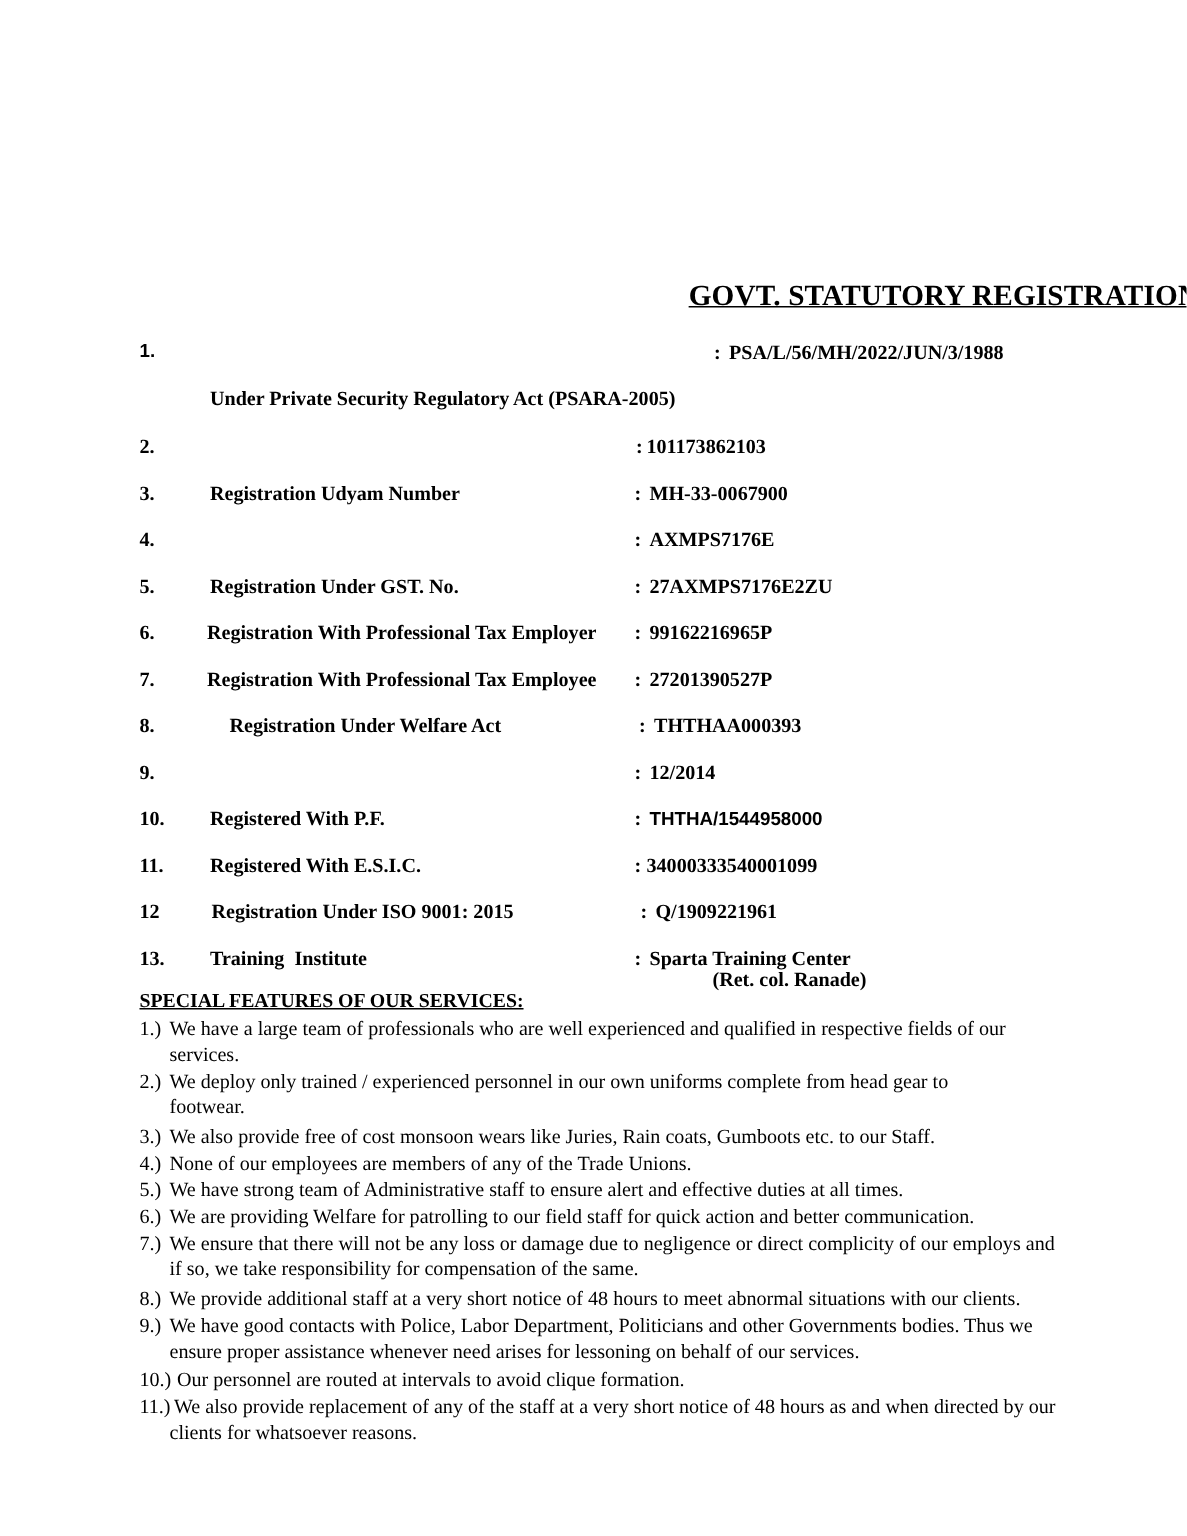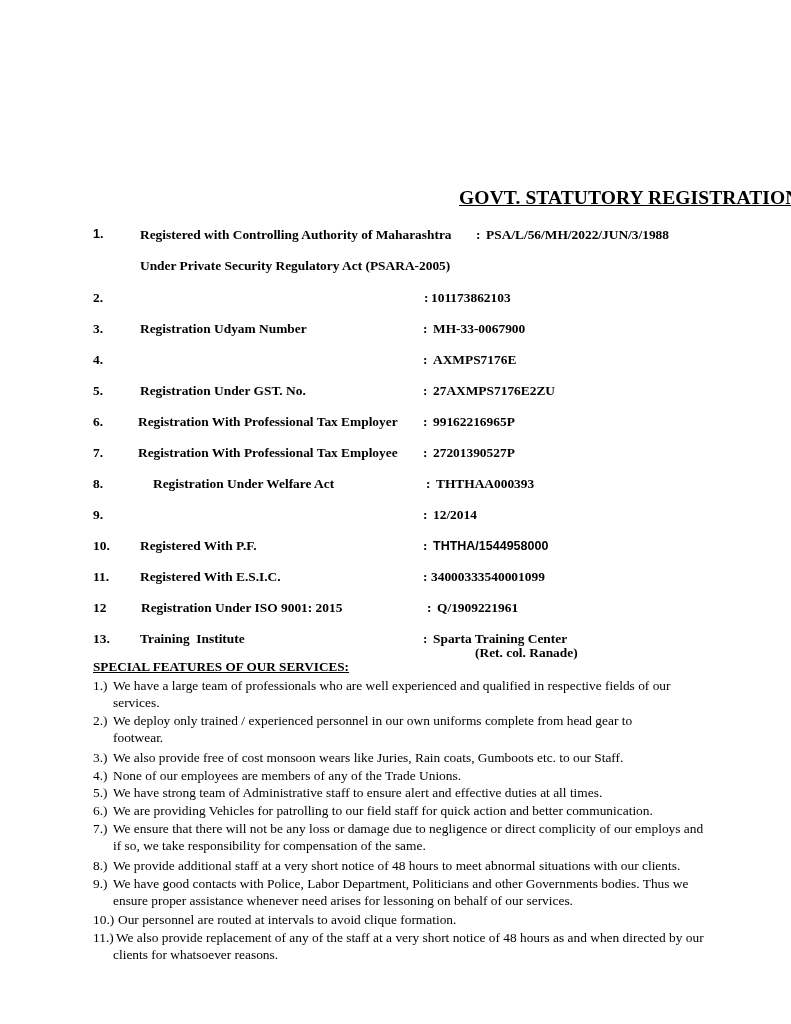--- a/index.html
+++ b/index.html
@@ -18,21 +18,20 @@
   .feat .fn { position: absolute; left: 0; }
   .feat .ft { display: block; padding-left: 20px; }
 </style>
 </head>
 <body>
 
 <div class="title">GOVT. STATUTORY REGISTRATIONS:</div>
 
 <div class="reg" style="left:93px;top:227px;width:620px;height:20px;">
   <span class="num sans">1.</span>
-  <span class="lbl" style="left:47px">Registered with Controlling Authority of Maharashtra</span>
   <span class="val" style="left:383px">:</span>
   <span class="val" style="left:393px">PSA/L/56/MH/2022/JUN/3/1988</span>
 </div>
 <div class="reg" style="left:140px;top:258px;">
   <span>Under Private Security Regulatory Act (PSARA-2005)</span>
 </div>
 
 <div class="reg" style="left:93px;top:290px;width:620px;height:20px;">
   <span class="num">2.</span>
   <span class="val" style="left:331px">:</span>
@@ -132,21 +131,21 @@
 <div class="feat" style="top:767px;">
   <span class="fn">4.)</span>
   <span class="ft">None of our employees are members of any of the Trade Unions.</span>
 </div>
 <div class="feat" style="top:784px;">
   <span class="fn">5.)</span>
   <span class="ft">We have strong team of Administrative staff to ensure alert and effective duties at all times.</span>
 </div>
 <div class="feat" style="top:802px;">
   <span class="fn">6.)</span>
-  <span class="ft">We are providing Vehicles for patrolling to our field staff for quick action and better communication.</span>
+  <span class="ft">We are providing Welfare for patrolling to our field staff for quick action and better communication.</span>
 </div>
 <div class="feat" style="top:820px;">
   <span class="fn">7.)</span>
   <span class="ft">We ensure that there will not be any loss or damage due to negligence or direct complicity of our employs and if so, we take responsibility for compensation of the same.</span>
 </div>
 <div class="feat" style="top:857px;">
   <span class="fn">8.)</span>
   <span class="ft" style="white-space:nowrap">We provide additional staff at a very short notice of 48 hours to meet abnormal situations with our clients.</span>
 </div>
 <div class="feat" style="top:875px;">

